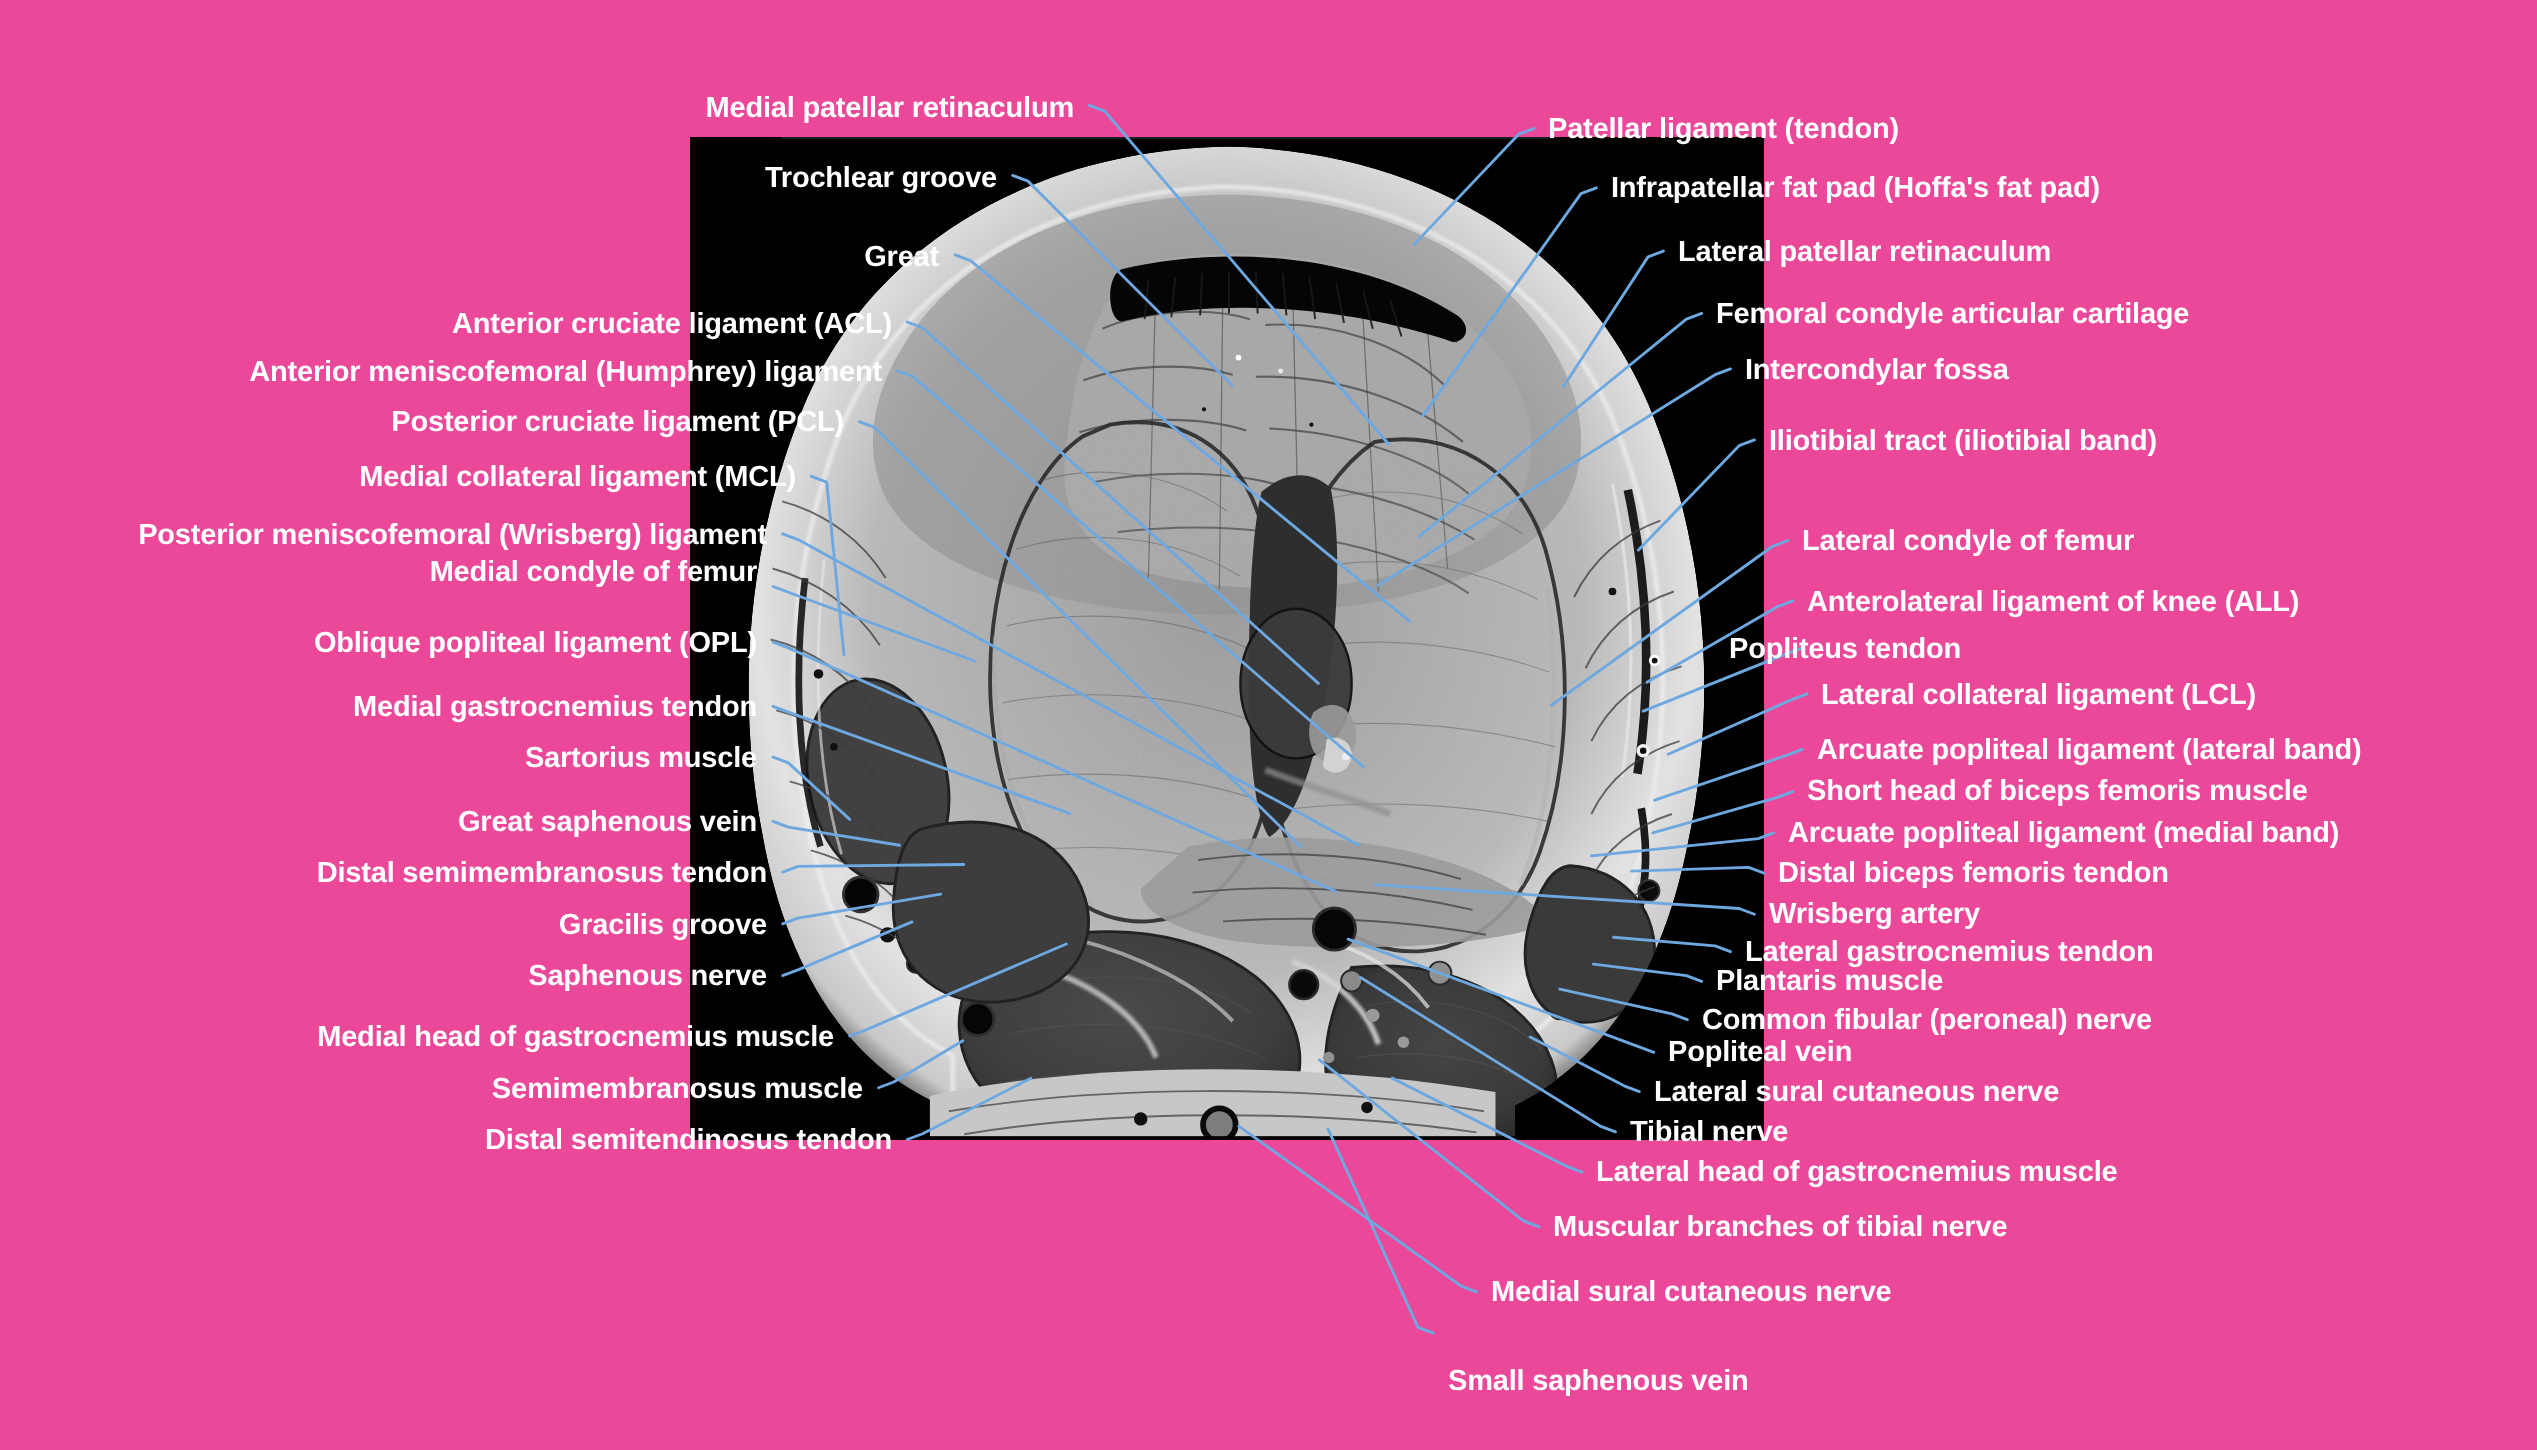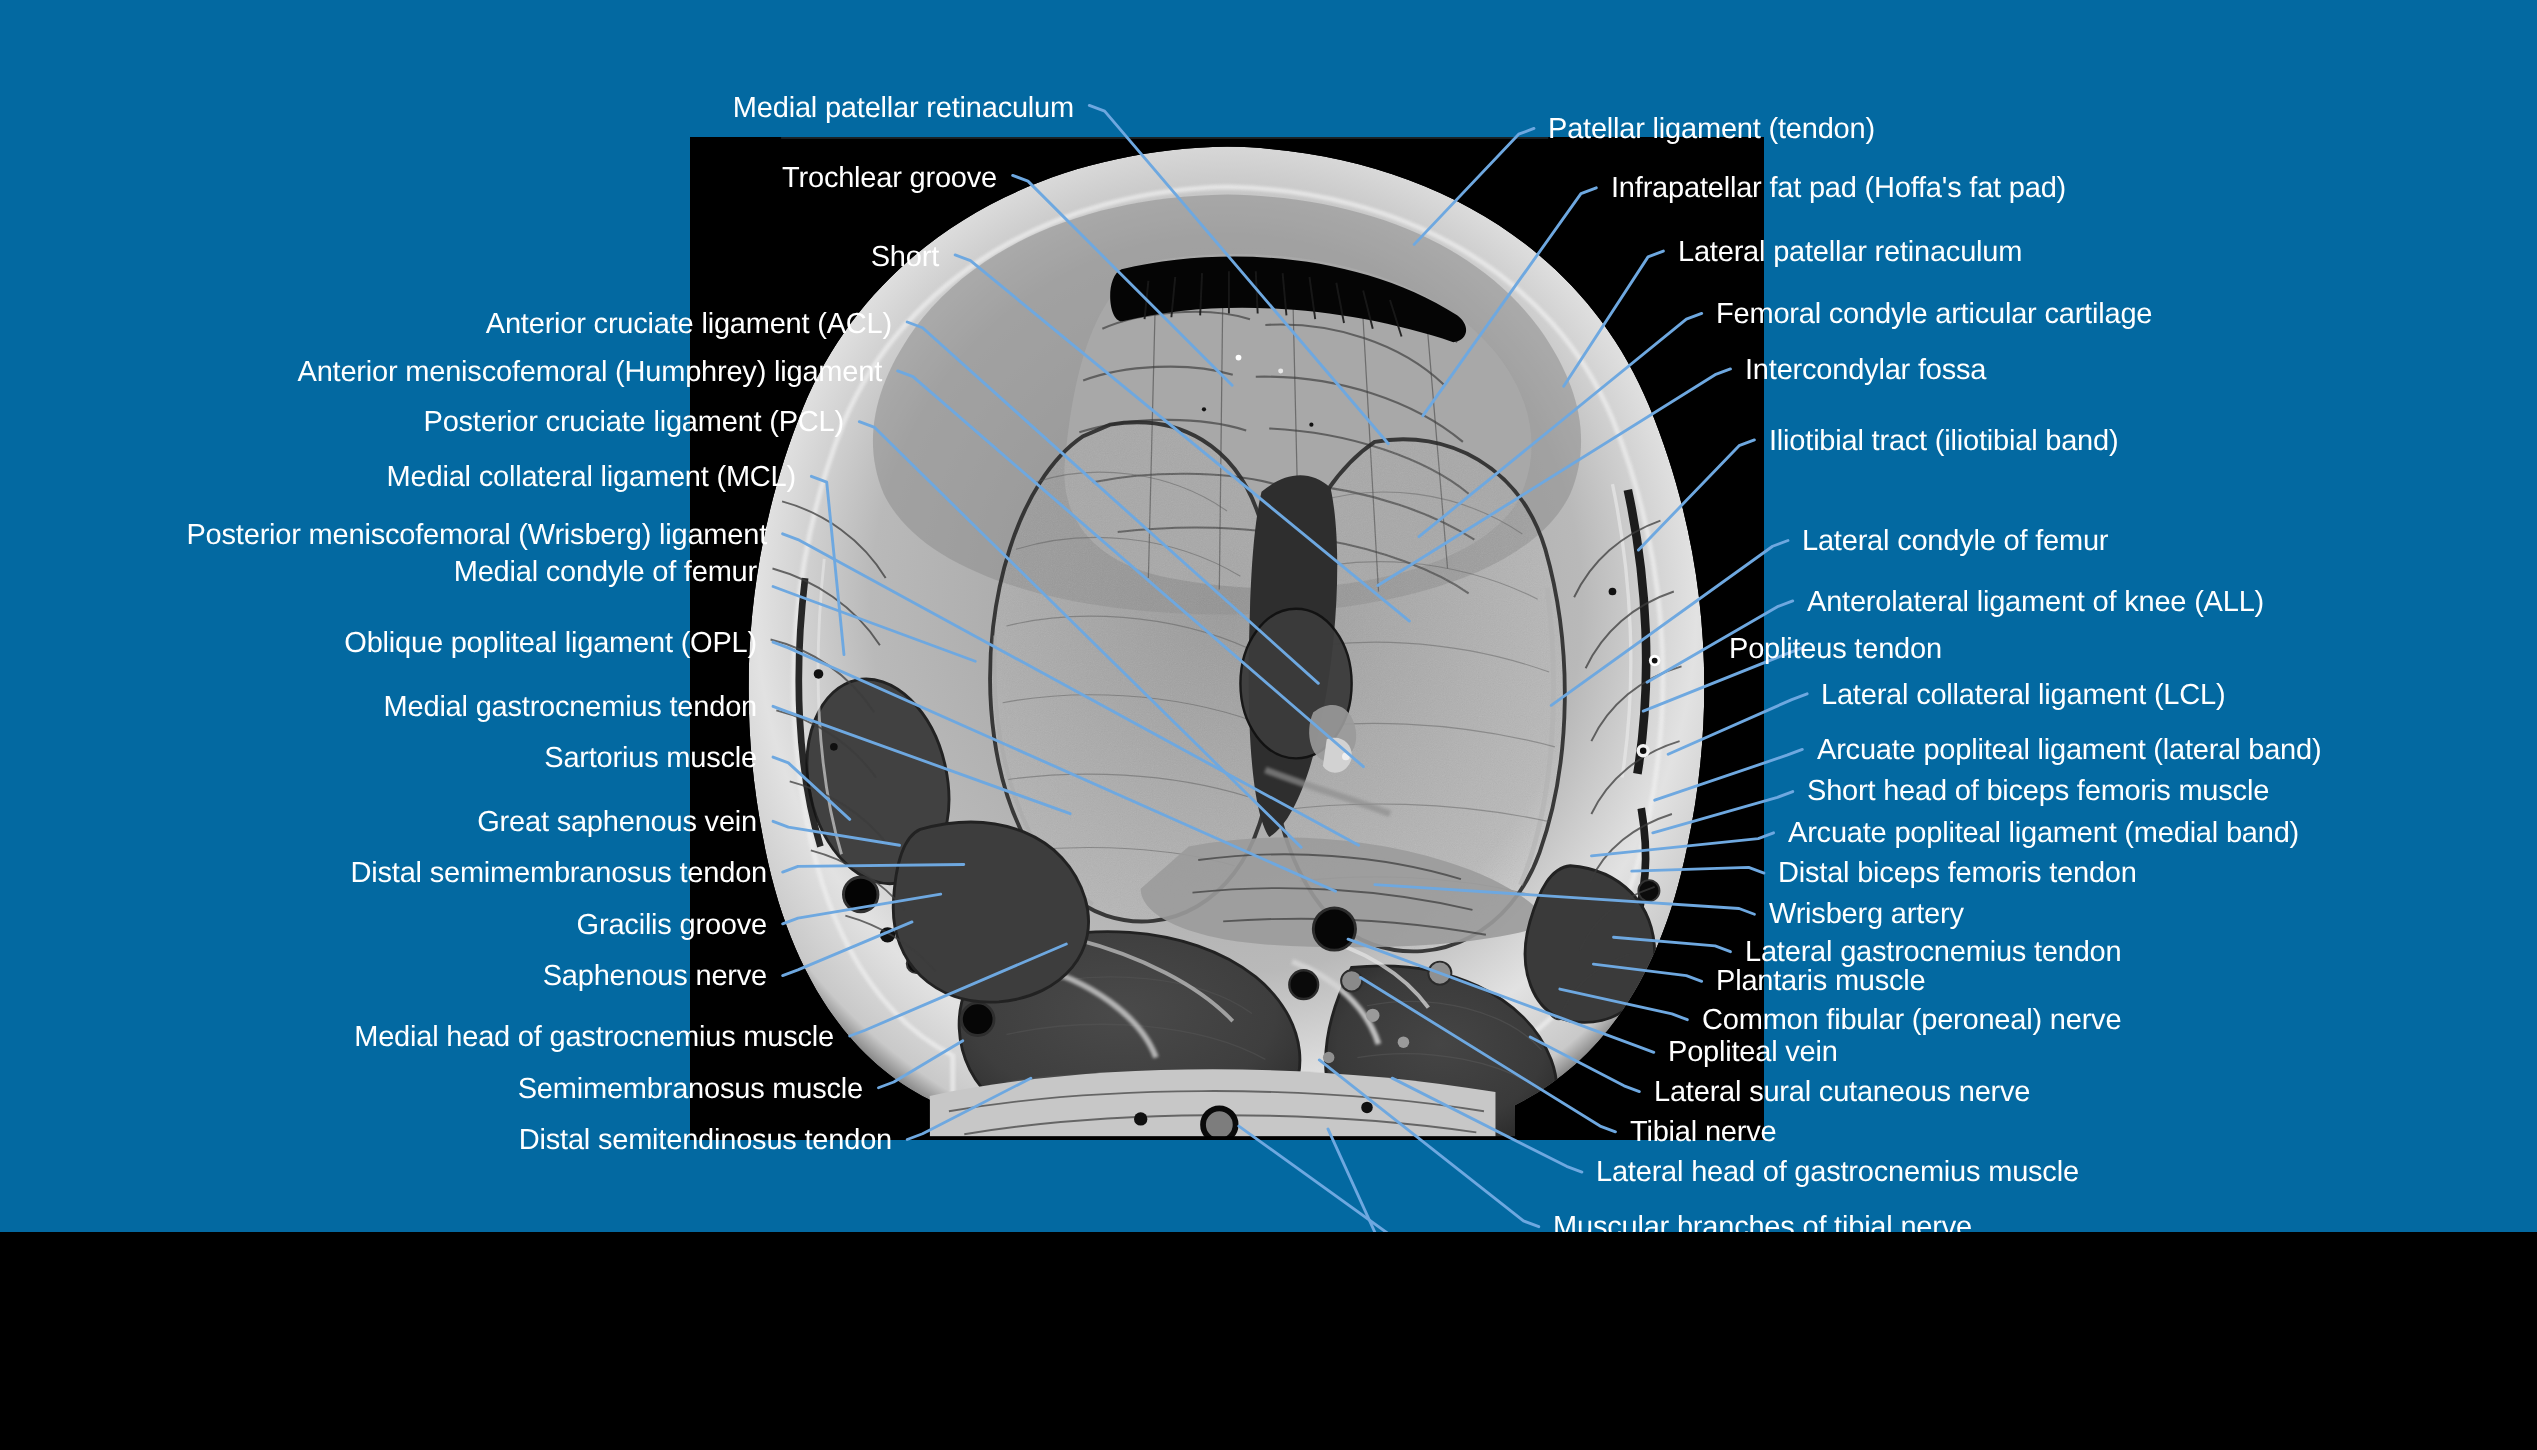--- a/index.html
+++ b/index.html
@@ -2,21 +2,21 @@
 <html><head>
 <meta charset="utf-8">
 <title>Axial Knee MRI Anatomy</title>
 <style>
   html,body{margin:0;padding:0;background:#000;}
   body{
     width:2538px;height:1450px;position:relative;overflow:hidden;
     font-family:"Liberation Sans","DejaVu Sans",sans-serif;
     background:#000;color:#fff;
   }
-  #stage{position:absolute;left:0;top:0;width:2538px;height:1232px;overflow:hidden;background:#0369a1;}
+  #stage{position:absolute;left:0;top:0;width:2538px;height:1450px;overflow:hidden;background:#ec4899;font-weight:bold;}
 
   
   #mri-wrap{position:absolute;left:690px;top:137px;width:1074px;height:1003px;overflow:hidden;background:#000;}
   #mri-svg{position:absolute;left:0;top:0;}
 
   
   #leaders{position:absolute;left:0;top:0;width:2538px;height:1450px;pointer-events:none;}
 
   
   .lbl{
@@ -390,21 +390,21 @@
       <path d="M 1685 1181 L 1669 1175 L 1419 1020" fill="none" stroke="#6ea8e0" stroke-width="3" stroke-linecap="round" stroke-linejoin="round"></path>
       <path d="M 1650 1223 L 1634 1217 L 1452 1125" fill="none" stroke="#6ea8e0" stroke-width="3" stroke-linecap="round" stroke-linejoin="round"></path>
       <path d="M 1605 1280 L 1589 1274 L 1376 1106" fill="none" stroke="#6ea8e0" stroke-width="3" stroke-linecap="round" stroke-linejoin="round"></path>
       <path d="M 1540 1348 L 1524 1342 L 1292 1175" fill="none" stroke="#6ea8e0" stroke-width="3" stroke-linecap="round" stroke-linejoin="round"></path>
       <path d="M 1495 1391 L 1479 1385 L 1385 1178" fill="none" stroke="#6ea8e0" stroke-width="3" stroke-linecap="round" stroke-linejoin="round"></path>
     </svg>
 
   <div id="labels-left">
       <div class="lbl r" style="left: 1074px; top: 94px;">Medial patellar retinaculum</div>
       <div class="lbl r" style="left: 997px; top: 164px;">Trochlear groove</div>
-      <div class="lbl r" style="left: 939px; top: 243px;">Short</div>
+      <div class="lbl r" style="left: 939px; top: 243px;">Great</div>
       <div class="lbl r" style="left: 892px; top: 310px;">Anterior cruciate ligament (ACL)</div>
       <div class="lbl r" style="left: 882px; top: 358px;">Anterior meniscofemoral (Humphrey) ligament</div>
       <div class="lbl r" style="left: 844px; top: 408px;">Posterior cruciate ligament (PCL)</div>
       <div class="lbl r" style="left: 796px; top: 463px;">Medial collateral ligament (MCL)</div>
       <div class="lbl r" style="left: 767px; top: 521px;">Posterior meniscofemoral (Wrisberg) ligament</div>
       <div class="lbl r" style="left: 757px; top: 558px;">Medial condyle of femur</div>
       <div class="lbl r" style="left: 757px; top: 629px;">Oblique popliteal ligament (OPL)</div>
       <div class="lbl r" style="left: 757px; top: 693px;">Medial gastrocnemius tendon</div>
       <div class="lbl r" style="left: 757px; top: 744px;">Sartorius muscle</div>
       <div class="lbl r" style="left: 757px; top: 808px;">Great saphenous vein</div>

